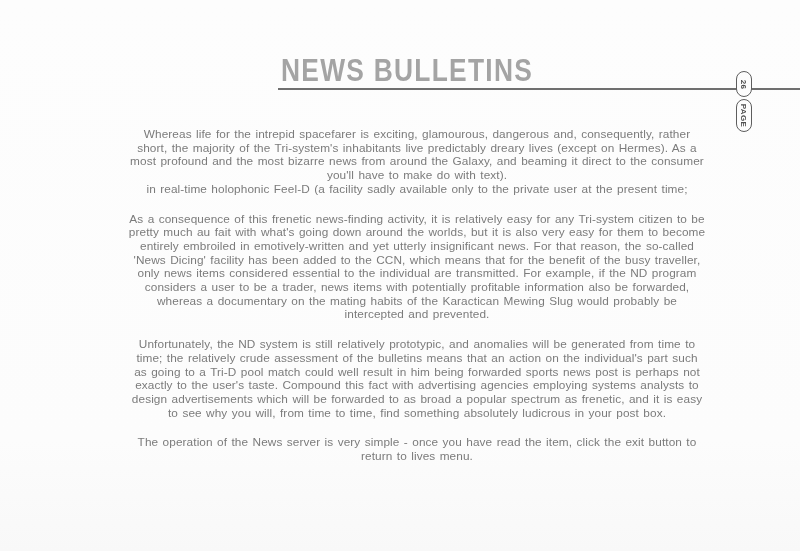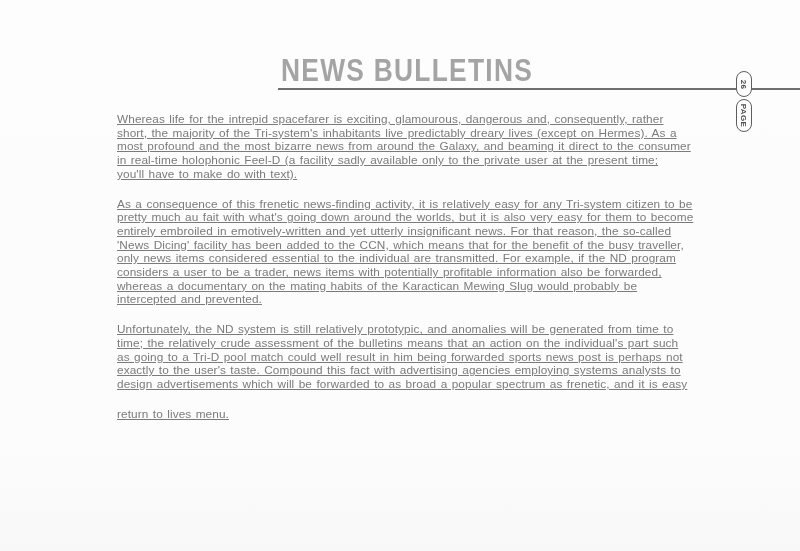--- a/index.html
+++ b/index.html
@@ -2,20 +2,21 @@
 <html><head>
 <meta charset="utf-8">
 <style>
   html,body{margin:0;padding:0;background:#e9e9e9;}
   .page{
     position:relative;
     width:800px;height:551px;
     background:linear-gradient(180deg,#fdfdfd 0%,#fcfcfc 80%,#f8f8f8 100%);
     overflow:hidden;
     font-family:"Liberation Sans", sans-serif;
+    text-align:center;
   }
   .title{
     position:absolute;
     left:281px;top:55px;
     margin:0;
     font-size:31px;
     font-weight:bold;
     line-height:31px;
     letter-spacing:1.5px;
     color:#a4a4a4;
@@ -52,21 +53,21 @@
   }
   .body-text{
     position:absolute;
     left:117px;top:112px;
     width:600px;
     color:#7b7b7b;
     font-size:11.8px;
     letter-spacing:0.1px;
     word-spacing:1px;
   }
-  .para{margin:1px 0 16px 0;text-decoration:underline;}
+  .para{margin:16px 0 16px 0;}
   .line{
     line-height:13.7px;
     white-space:nowrap;
   }
 </style>
 </head>
 <body>
 
 <div class="page">
 
@@ -80,38 +81,40 @@
 
   <div class="tab tab-page">
     <span class="rot">PAGE</span>
   </div>
 
   <main class="body-text">
       <div class="para">
         <div class="line">Whereas life for the intrepid spacefarer is exciting, glamourous, dangerous and, consequently, rather</div>
         <div class="line">short, the majority of the Tri-system's inhabitants live predictably dreary lives (except on Hermes). As a</div>
         <div class="line">most profound and the most bizarre news from around the Galaxy, and beaming it direct to the consumer</div>
+        <div class="line">you'll have to make do with text).</div>
         <div class="line">in real-time holophonic Feel-D (a facility sadly available only to the private user at the present time;</div>
-        <div class="line">you'll have to make do with text).</div>
       </div>
       <div class="para">
         <div class="line">As a consequence of this frenetic news-finding activity, it is relatively easy for any Tri-system citizen to be</div>
         <div class="line">pretty much au fait with what's going down around the worlds, but it is also very easy for them to become</div>
         <div class="line">entirely embroiled in emotively-written and yet utterly insignificant news. For that reason, the so-called</div>
         <div class="line">'News Dicing' facility has been added to the CCN, which means that for the benefit of the busy traveller,</div>
         <div class="line">only news items considered essential to the individual are transmitted. For example, if the ND program</div>
         <div class="line">considers a user to be a trader, news items with potentially profitable information also be forwarded,</div>
         <div class="line">whereas a documentary on the mating habits of the Karactican Mewing Slug would probably be</div>
         <div class="line">intercepted and prevented.</div>
       </div>
       <div class="para">
         <div class="line">Unfortunately, the ND system is still relatively prototypic, and anomalies will be generated from time to</div>
         <div class="line">time; the relatively crude assessment of the bulletins means that an action on the individual's part such</div>
         <div class="line">as going to a Tri-D pool match could well result in him being forwarded sports news post is perhaps not</div>
         <div class="line">exactly to the user's taste. Compound this fact with advertising agencies employing systems analysts to</div>
         <div class="line">design advertisements which will be forwarded to as broad a popular spectrum as frenetic, and it is easy</div>
+        <div class="line">to see why you will, from time to time, find something absolutely ludicrous in your post box.</div>
       </div>
       <div class="para">
+        <div class="line">The operation of the News server is very simple - once you have read the item, click the exit button to</div>
         <div class="line">return to lives menu.</div>
       </div>
     </main>
 
 </div>
 
 </body></html>

